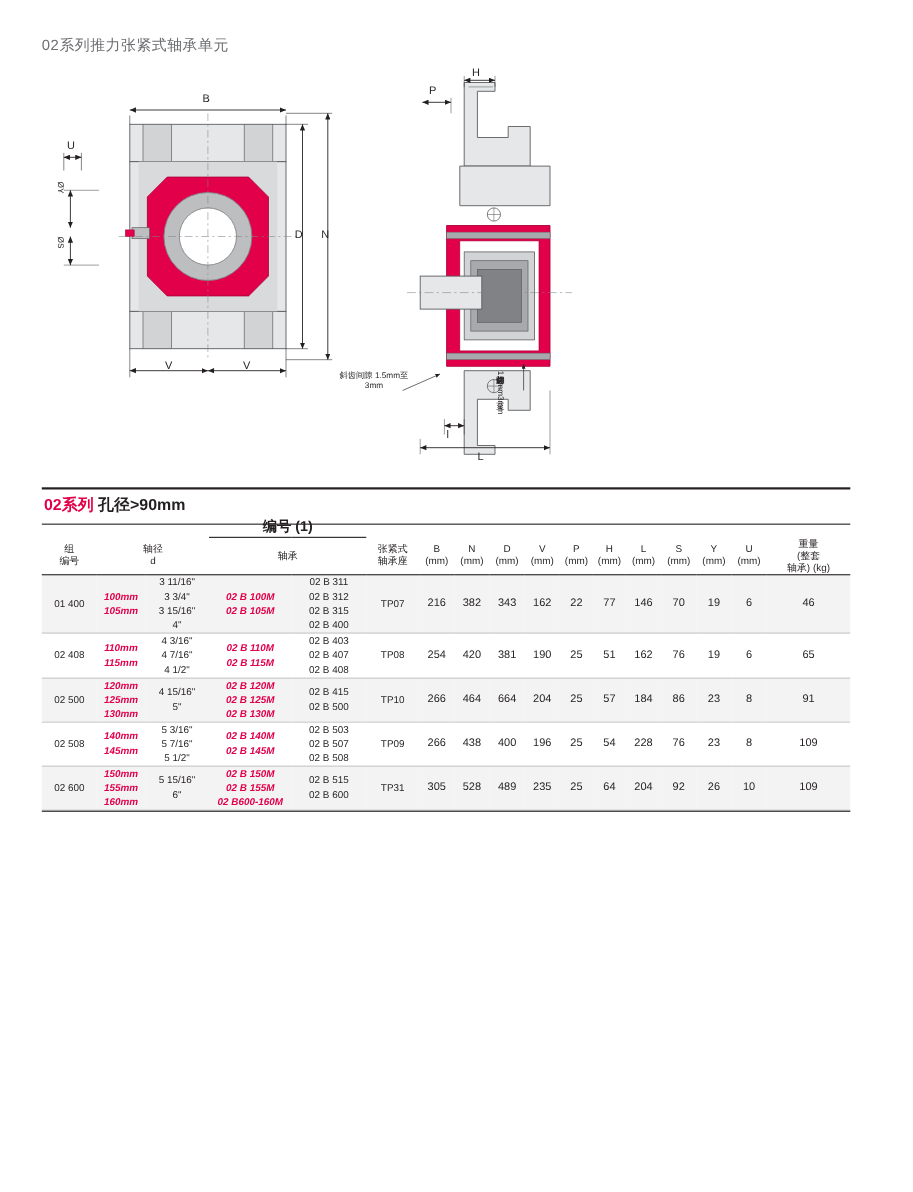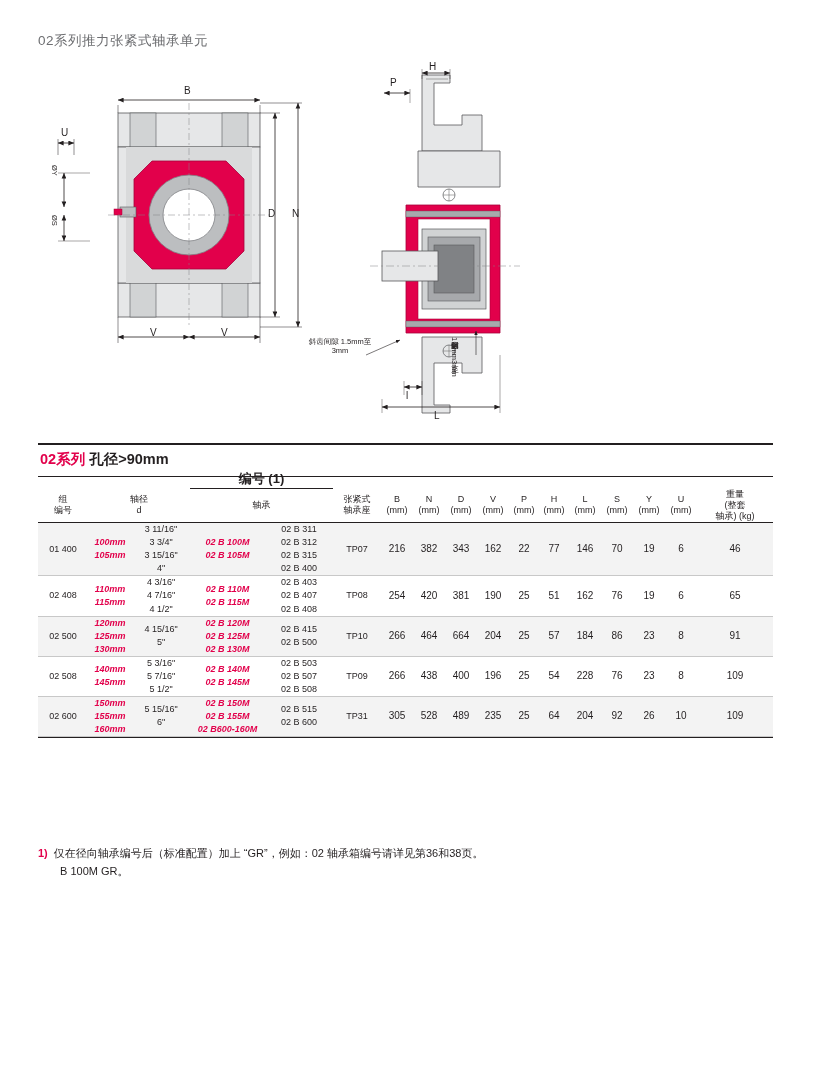--- a/index.html
+++ b/index.html
@@ -491,18 +491,14 @@
           <td class="num">92</td>
           <td class="num">26</td>
           <td class="num">10</td>
           <td class="num">109</td>
         </tr>
       </tbody>
     </table>
     <div class="table-bottom-rule"></div>
   </div>
 
-  <div class="footnote">
-    <span class="fn-num">1)</span><span class="fn-body">仅在径向轴承编号后（标准配置）加上 “GR”，例如：02    轴承箱编号请详见第36和38页。</span>
-    <span class="fn-second">B 100M GR。</span>
-  </div>
 
 </div>
 
 </body></html>

